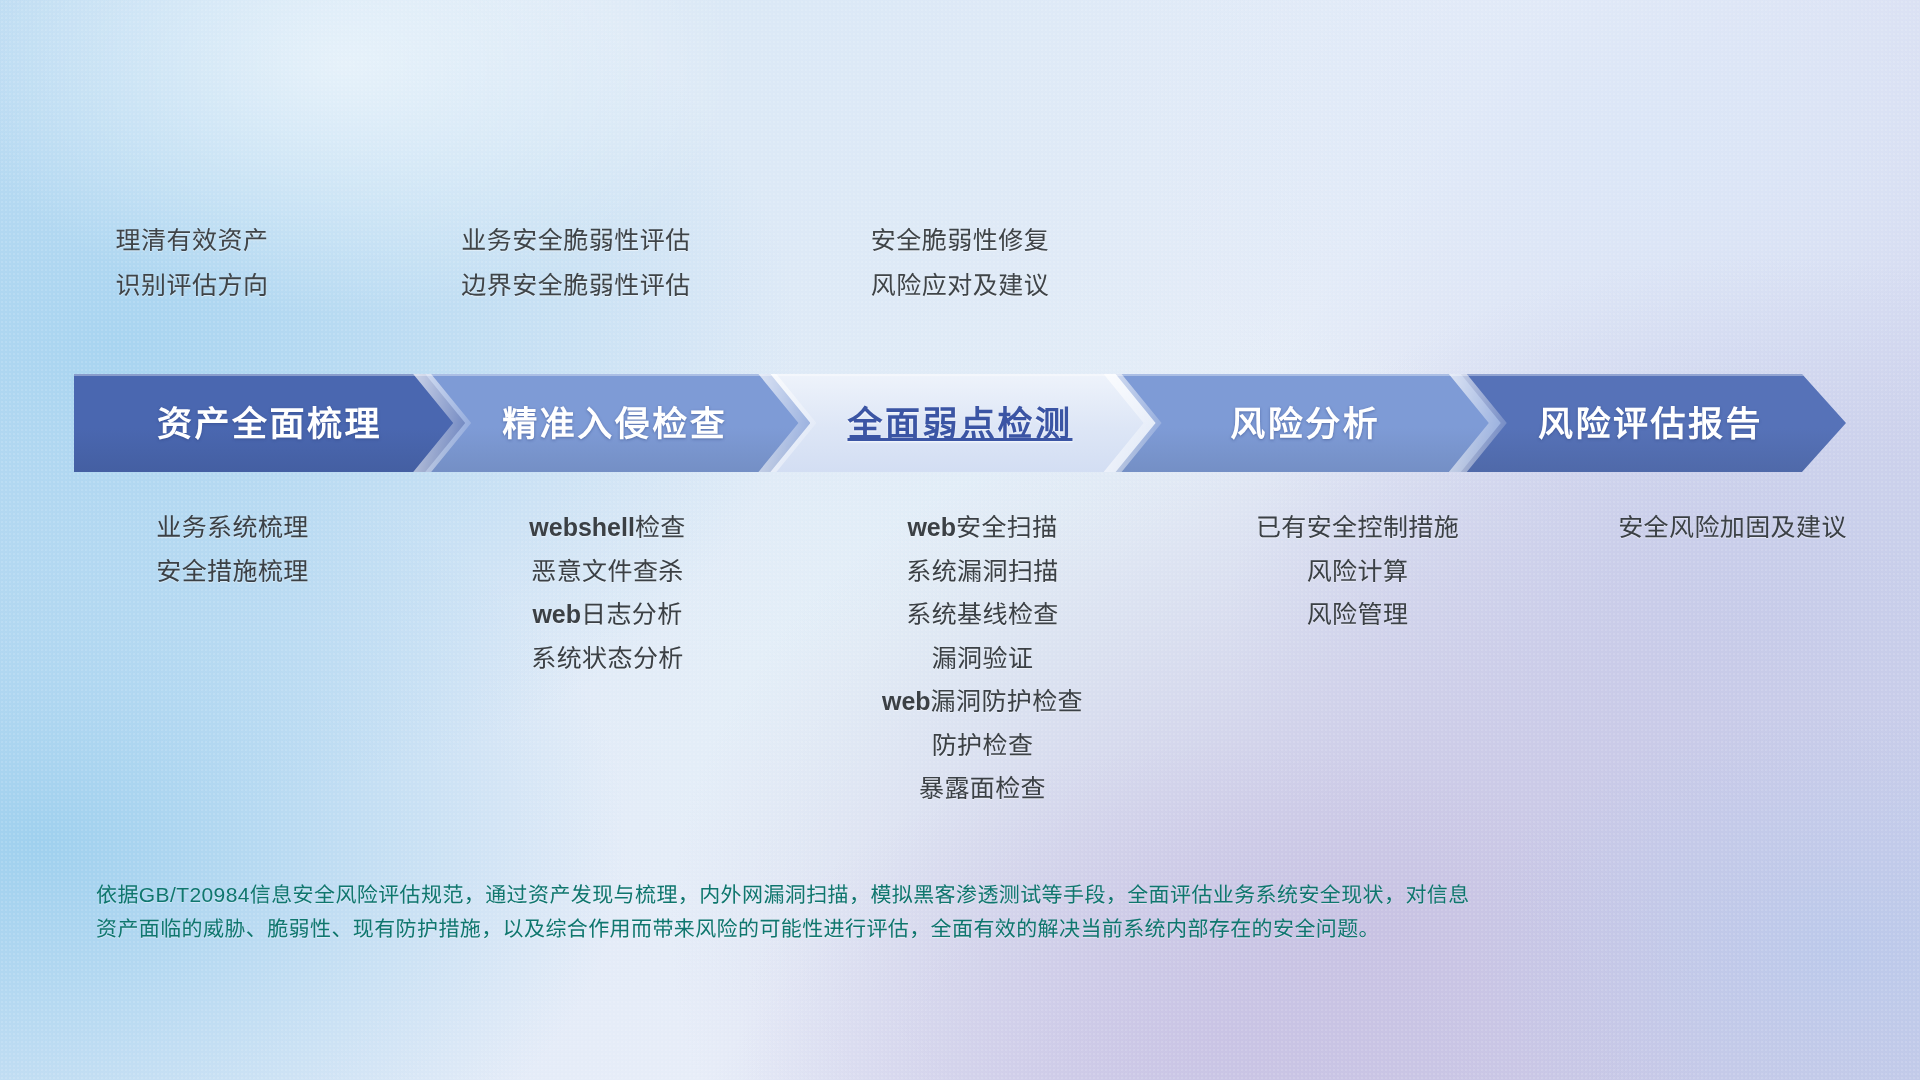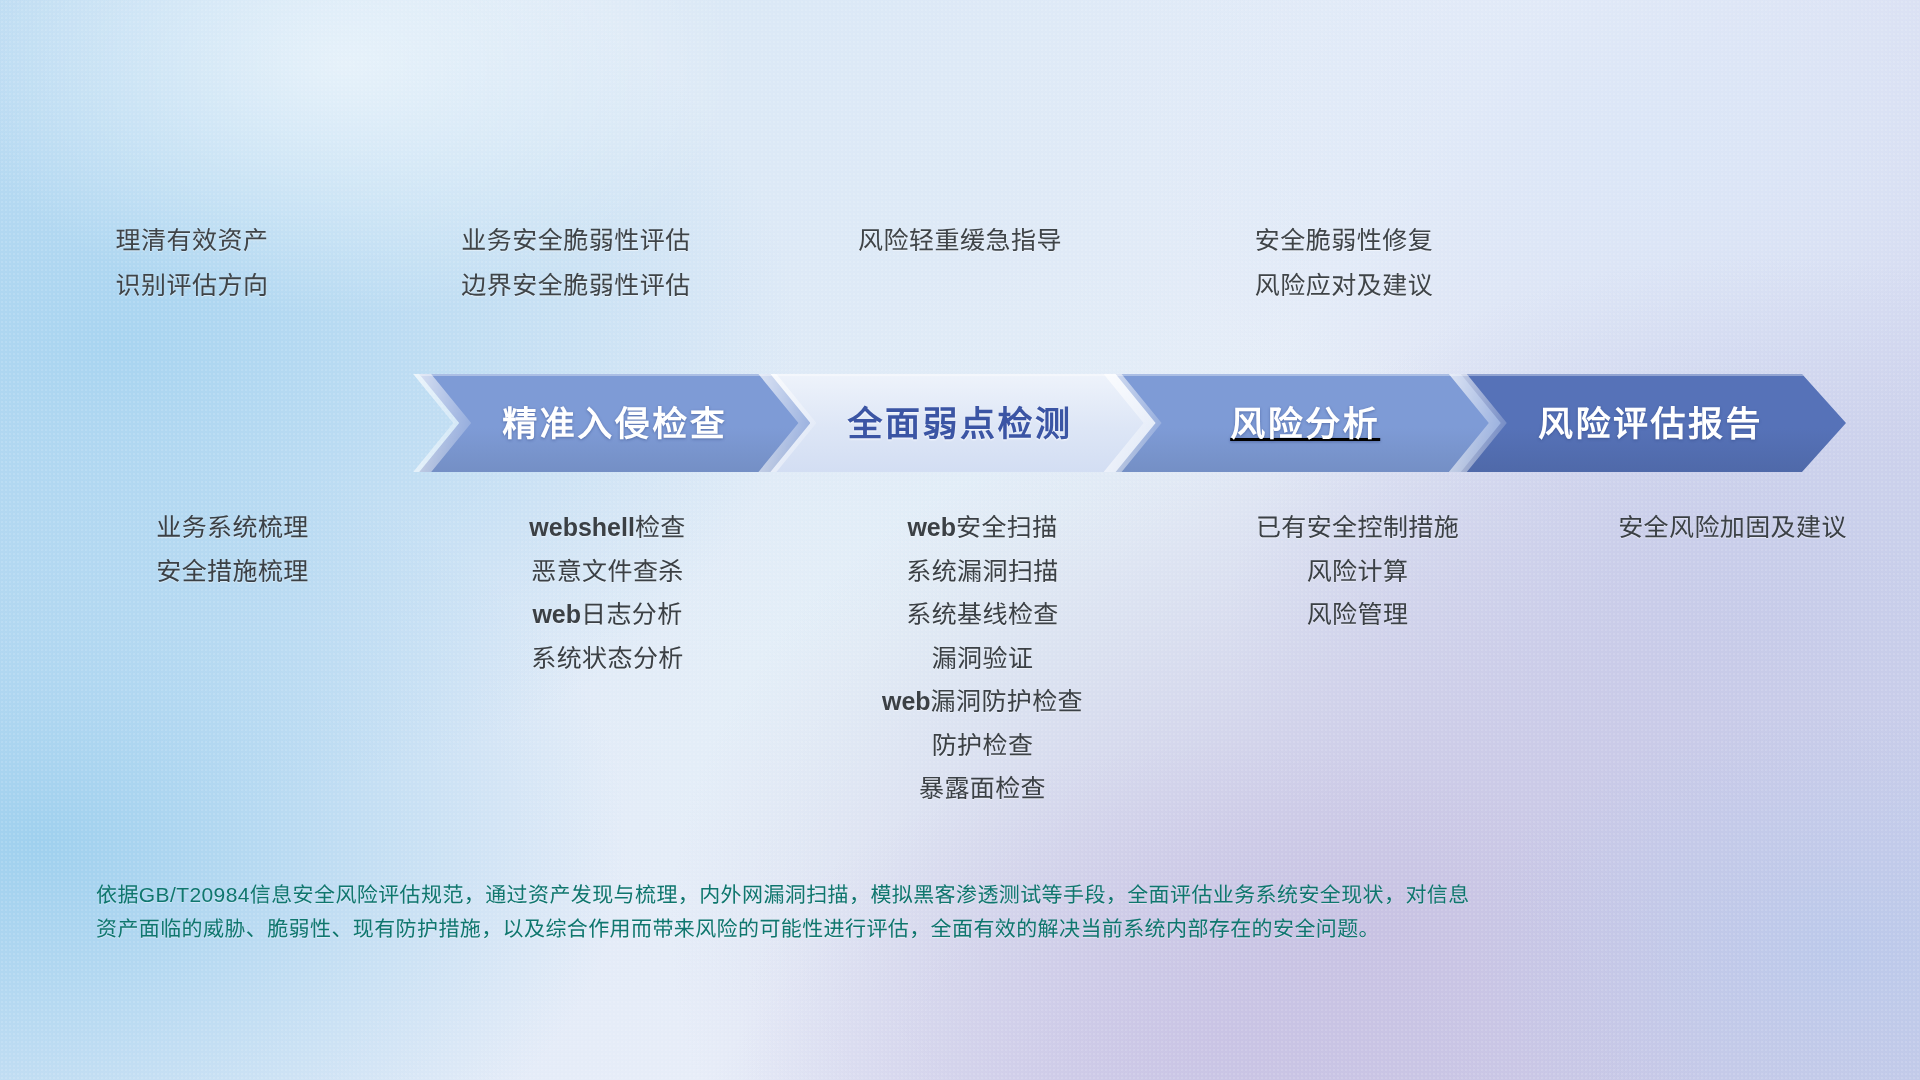--- a/index.html
+++ b/index.html
@@ -72,21 +72,21 @@
   .chev.mid{
     clip-path:polygon(0 0, calc(100% - 40px) 0, 100% 50%, calc(100% - 40px) 100%, 0 100%, 40px 50%);
   }
   .chev.last{
     clip-path:polygon(0 0, calc(100% - 44px) 0, 100% 50%, calc(100% - 44px) 100%, 0 100%, 40px 50%);
   }
   .chev-label{
     font-size:35px;font-weight:bold;letter-spacing:2.5px;
     white-space:nowrap;line-height:1;
   }
-  .chev-label.onlight{color:#3b55a4;text-shadow:0 1px 2px rgba(255,255,255,.85);}
+  .chev-label.onlight{color:#3b55a4;text-shadow:0 1px 2px rgba(255,255,255,.85);text-decoration:underline;}
   .chev-label.ondark{color:#ffffff;text-shadow:0 1px 3px rgba(40,60,120,.45);}
   
   .glass{
     position:absolute;top:0;height:98px;width:58px;
     background:linear-gradient(100deg, rgba(255,255,255,.72), rgba(255,255,255,.12));
     clip-path:polygon(0 0, 18px 0, 58px 50%, 18px 100%, 0 100%, 40px 50%);
     pointer-events:none;
   }
 
   
@@ -118,39 +118,39 @@
   <div class="cols" id="top-notes">
       <div class="col">
         <div class="note">理清有效资产</div>
         <div class="note">识别评估方向</div>
       </div>
       <div class="col">
         <div class="note">业务安全脆弱性评估</div>
         <div class="note">边界安全脆弱性评估</div>
       </div>
       <div class="col">
-        <div class="note">风险轻重缓急指导</div>
-      </div>
-      <div class="col">
         <div class="note">安全脆弱性修复</div>
         <div class="note">风险应对及建议</div>
       </div>
     </div>
 
   <div id="band">
+      <div class="chev first" style="left: 0px; width: 391.2px; z-index: 5; background: linear-gradient(rgb(74, 103, 176) 0%, rgb(74, 103, 176) 55%, rgb(68, 95, 162) 100%);">
+        <div class="chev-label ondark">资产全面梳理</div>
+      </div>
       <div class="glass" style="left: 339.2px; z-index: 15;"></div>
       <div class="chev mid" style="left: 345.2px; width: 391.2px; z-index: 4; background: linear-gradient(rgb(126, 155, 214) 0%, rgb(126, 155, 214) 55%, rgb(116, 143, 197) 100%);">
         <div class="chev-label ondark">精准入侵检查</div>
       </div>
       <div class="glass" style="left: 684.4px; z-index: 14;"></div>
       <div class="chev mid" style="left: 690.4px; width: 391.2px; z-index: 3; background: linear-gradient(rgb(238, 243, 251) 0%, rgb(221, 230, 246) 55%, rgb(211, 222, 243) 100%);">
         <div class="chev-label onlight">全面弱点检测</div>
       </div>
       <div class="glass" style="left: 1029.6px; z-index: 13;"></div>
-      <div class="chev mid" style="left: 1035.6px; width: 391.2px; z-index: 2; background: linear-gradient(rgb(126, 155, 214) 0%, rgb(126, 155, 214) 55%, rgb(116, 143, 197) 100%); text-decoration: underline;">
+      <div class="chev mid" style="left: 1035.6px; width: 391.2px; z-index: 2; background: linear-gradient(rgb(126, 155, 214) 0%, rgb(126, 155, 214) 55%, rgb(116, 143, 197) 100%);">
         <div class="chev-label ondark">风险分析</div>
       </div>
       <div class="glass" style="left: 1374.8px; z-index: 12;"></div>
       <div class="chev last" style="left: 1380.8px; width: 391.2px; z-index: 1; background: linear-gradient(rgb(86, 114, 184) 0%, rgb(86, 114, 184) 55%, rgb(79, 105, 169) 100%);">
         <div class="chev-label ondark">风险评估报告</div>
       </div>
     </div>
 
   <div class="cols" id="bottom-notes">
       <div class="col">

